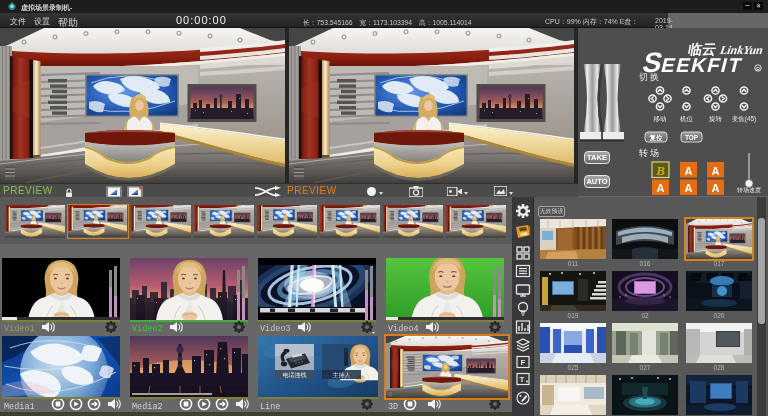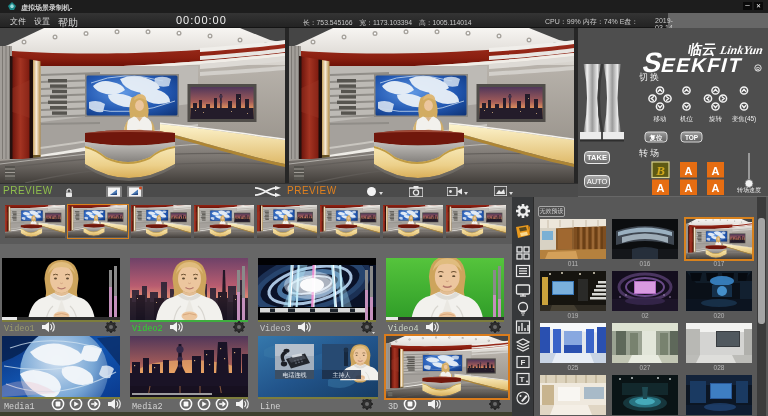--- a/index.html
+++ b/index.html
@@ -458,21 +458,21 @@
    <rect x="129" y="151.5" width="17" height="15.5" fill="#e66d12"></rect>
    <text x="137.5" y="164" font-size="11" fill="#fff" text-anchor="middle" font-weight="bold">A</text>
   </g>
 
   <rect x="170" y="125" width="2" height="32" fill="#999"></rect>
   <circle cx="171" cy="155.5" r="4" fill="#f2f2f2" stroke="#666" stroke-width=".8"></circle>
   <text x="159" y="164" font-size="6" fill="#e8e8e8">转场速度</text>
  </svg>
 
  <div class="ab" style="left:6px;top:123px;width:26px;height:13px;background:linear-gradient(#a8a8a8,#6a6a6a);border:1px solid #e8e8e8;border-radius:4px;color:#fff;font-size:7.5px;font-weight:bold;text-align:center;line-height:11px">TAKE</div>
- <div class="ab" style="left:6px;top:147px;width:26px;height:13px;background:linear-gradient(#a8a8a8,#6a6a6a);border:1px solid #e8e8e8;border-radius:4px;color:#fff;font-size:7.5px;font-weight:normal;text-align:center;line-height:11px">AUTO</div>
+ <div class="ab" style="left:6px;top:147px;width:26px;height:13px;background:linear-gradient(#a8a8a8,#6a6a6a);border:1px solid #e8e8e8;border-radius:4px;color:#fff;font-size:7.5px;font-weight:bold;text-align:center;line-height:11px">AUTO</div>
 </div>
 
 <div class="ab" style="left:0;top:197px;width:578px;height:47px;background:#5a5a5a"></div>
 <div class="ab" style="left:5px;top:205px;width:60px;height:33px;overflow:hidden"><svg width="60" height="33" viewBox="18 26 254 129" preserveAspectRatio="none">
       <use href="#studio"></use>
     </svg></div>
 <div class="ab" style="left:67px;top:204px;width:62px;height:35px;border:1.5px solid #d8821e"><svg width="59" height="32" viewBox="18 26 254 129" preserveAspectRatio="none">
       <use href="#studio"></use>
     </svg></div>
 <div class="ab" style="left:131px;top:205px;width:60px;height:33px;overflow:hidden"><svg width="60" height="33" viewBox="22 28 252 127" preserveAspectRatio="none">

